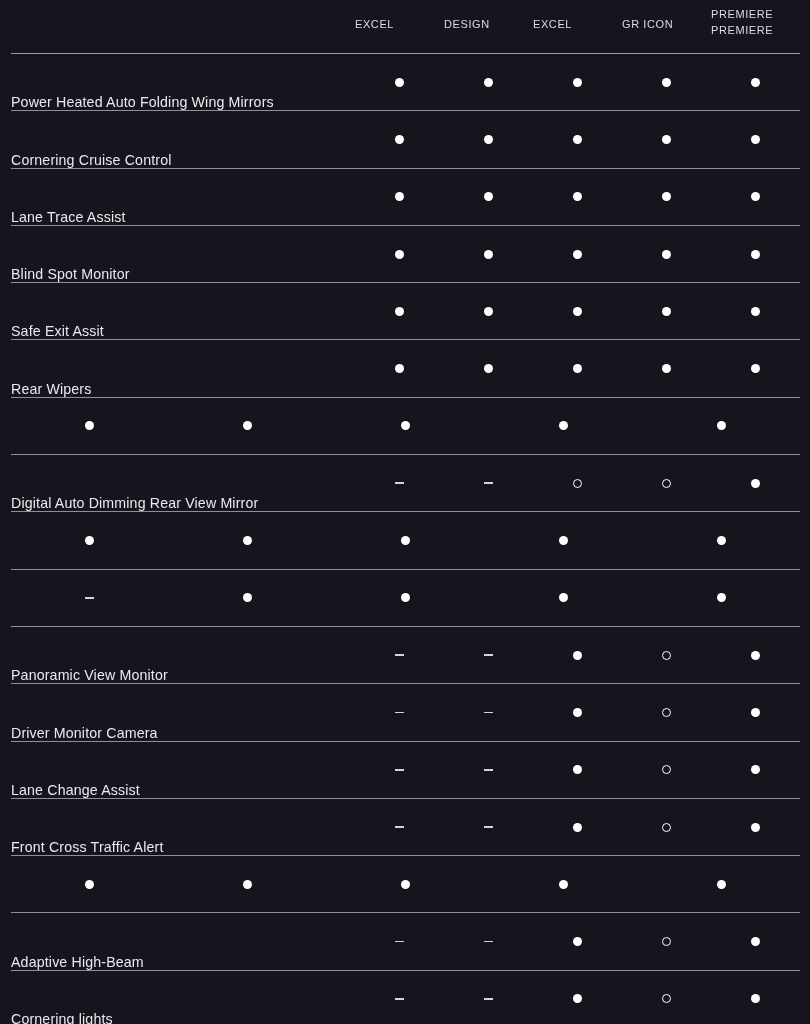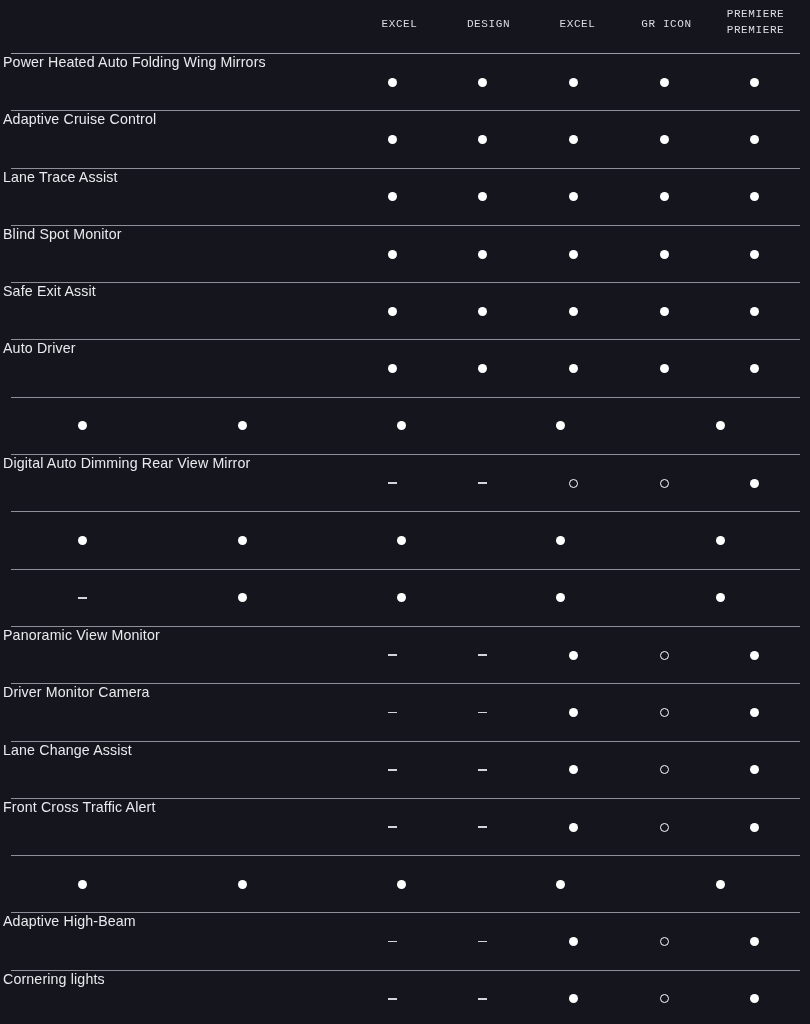--- a/index.html
+++ b/index.html
@@ -27,50 +27,48 @@
     padding-left: 11px;
     padding-right: 10px;
   }
 
   .header-feature-cell {
     flex: 0 0 344px;
   }
 
   .header-grade-cell {
     flex: 1 1 0;
-    text-align: center;
     color: #dcdde1;
     font-size: 11px;
     letter-spacing: 0.6px;
     line-height: 1.45;
     padding-top: 17px;
-    font-family: Liberation Mono, monospace;
   }
 
   .header-grade-cell.two-line {
     padding-top: 7px;
   }
 
   .header-grade-cell .ln { display: block; }
 
   
   .divider {
     height: 1px;
     background: #8d8f99;
     margin: 0 10px 0 11px;
   }
 
   .divider.header-divider { background: #9a9ca6; }
 
   
   .row {
     display: flex;
-    align-items: flex-start;
+    align-items: flex-end;
     height: 56.3px;
-    padding-left: 3px;
+    padding-left: 11px;
     padding-right: 10px;
   }
 
   .feature-cell {
     flex: 0 0 344px;
     color: #e9eaee;
     font-size: 14.2px;
     letter-spacing: 0.15px;
     white-space: nowrap;
   }
@@ -146,21 +144,21 @@
         </div>
         <div class="mark-cell">
           <span class="m-dot"></span>
         </div>
         <div class="mark-cell">
           <span class="m-dot"></span>
         </div>
       </div>
       <div class="divider"></div>
       <div class="row">
-        <div class="feature-cell">Adaptive Cruise Control</div>
+        <div class="feature-cell">Cornering Cruise Control</div>
         <div class="mark-cell">
           <span class="m-dot"></span>
         </div>
         <div class="mark-cell">
           <span class="m-dot"></span>
         </div>
         <div class="mark-cell">
           <span class="m-dot"></span>
         </div>
         <div class="mark-cell">
@@ -222,21 +220,21 @@
         </div>
         <div class="mark-cell">
           <span class="m-dot"></span>
         </div>
         <div class="mark-cell">
           <span class="m-dot"></span>
         </div>
       </div>
       <div class="divider"></div>
       <div class="row">
-        <div class="feature-cell">Auto Driver</div>
+        <div class="feature-cell">Rear Wipers</div>
         <div class="mark-cell">
           <span class="m-dot"></span>
         </div>
         <div class="mark-cell">
           <span class="m-dot"></span>
         </div>
         <div class="mark-cell">
           <span class="m-dot"></span>
         </div>
         <div class="mark-cell">

